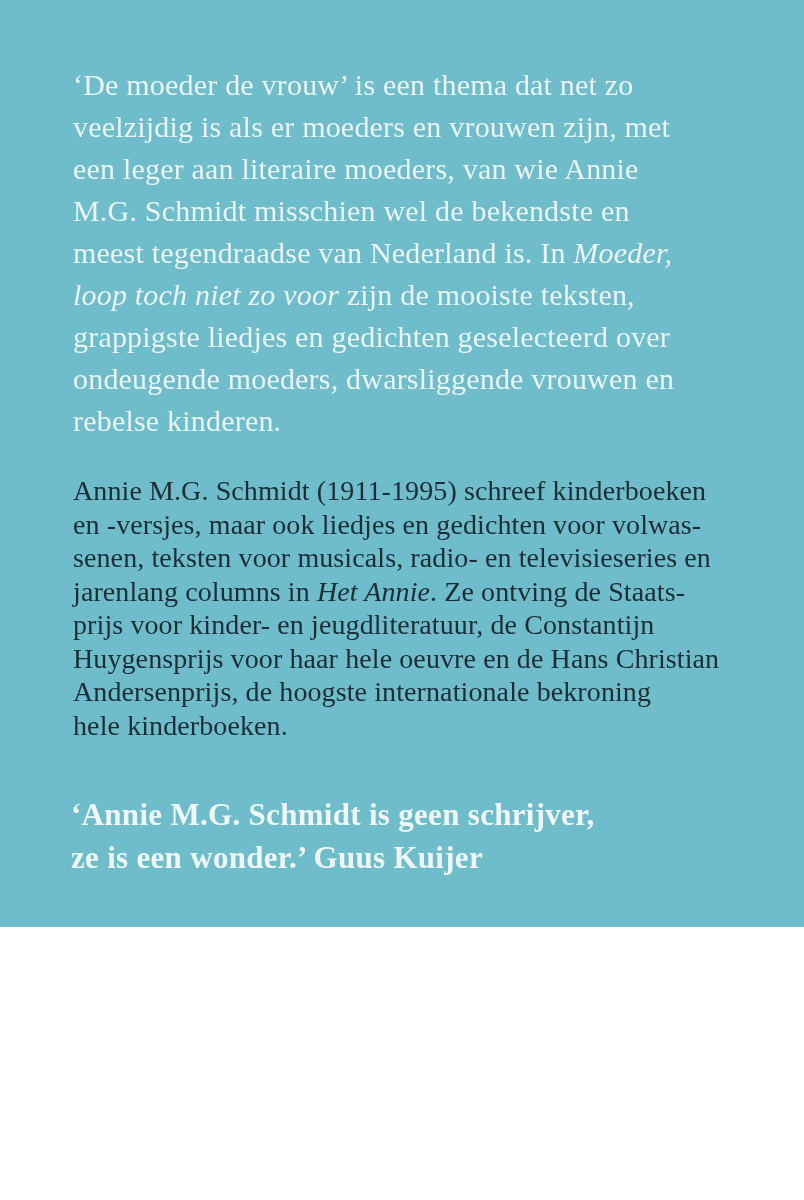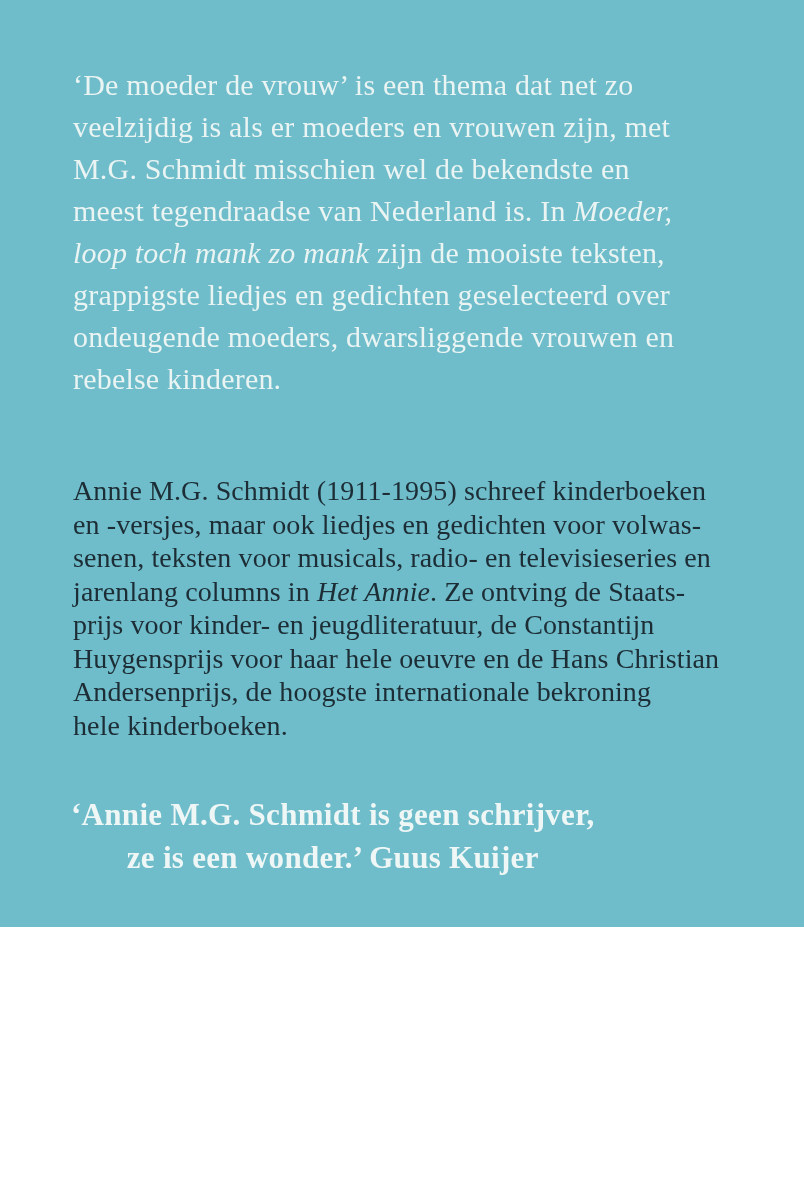--- a/index.html
+++ b/index.html
@@ -32,21 +32,20 @@
     letter-spacing: 0.1px;
   }
 
   .quote {
     left: 71px;
     top: 793px;
     font-size: 31px;
     line-height: 43px;
     font-weight: 700;
     letter-spacing: 0.3px;
-    text-align: center;
   }
 
   .barcode-panel {
     position: absolute;
     left: 449px;
     top: 992px;
     width: 236px;
     height: 151px;
   }
 
@@ -74,23 +73,24 @@
   .bc-g2   { position: absolute; left: 129px; letter-spacing: 4.5px; }
 </style>
 </head>
 <body>
 
 <div class="page" style="background-color: rgb(111, 188, 202);">
 
   <div class="textblock blurb" style="color: rgb(233, 244, 243);">
       <div class="tline"><span>‘De moeder de vrouw’ is een thema dat net zo</span></div>
       <div class="tline"><span>veelzijdig is als er moeders en vrouwen zijn, met</span></div>
+      <div class="tline"><span>een leger aan literaire moeders, van wie Annie</span></div>
       <div class="tline"><span>M.G. Schmidt misschien wel de bekendste en</span></div>
       <div class="tline"><span>meest tegendraadse van Nederland is. In </span><span class="it">Moeder,</span></div>
-      <div class="tline"><span class="it">loop toch mank zo mank</span><span> zijn de mooiste teksten,</span></div>
+      <div class="tline"><span class="it">loop toch niet zo voor</span><span> zijn de mooiste teksten,</span></div>
       <div class="tline"><span>grappigste liedjes en gedichten geselecteerd over</span></div>
       <div class="tline"><span>ondeugende moeders, dwarsliggende vrouwen en</span></div>
       <div class="tline"><span>rebelse kinderen.</span></div>
     </div>
 
   <div class="textblock bio" style="color: rgb(28, 45, 53);">
       <div class="tline"><span>Annie M.G. Schmidt (1911-1995) schreef kinderboeken</span></div>
       <div class="tline"><span>en -versjes, maar ook liedjes en gedichten voor volwas-</span></div>
       <div class="tline"><span>senen, teksten voor musicals, radio- en televisieseries en</span></div>
       <div class="tline"><span>jarenlang columns in </span><span class="it">Het Annie</span><span>. Ze ontving de Staats-</span></div>

